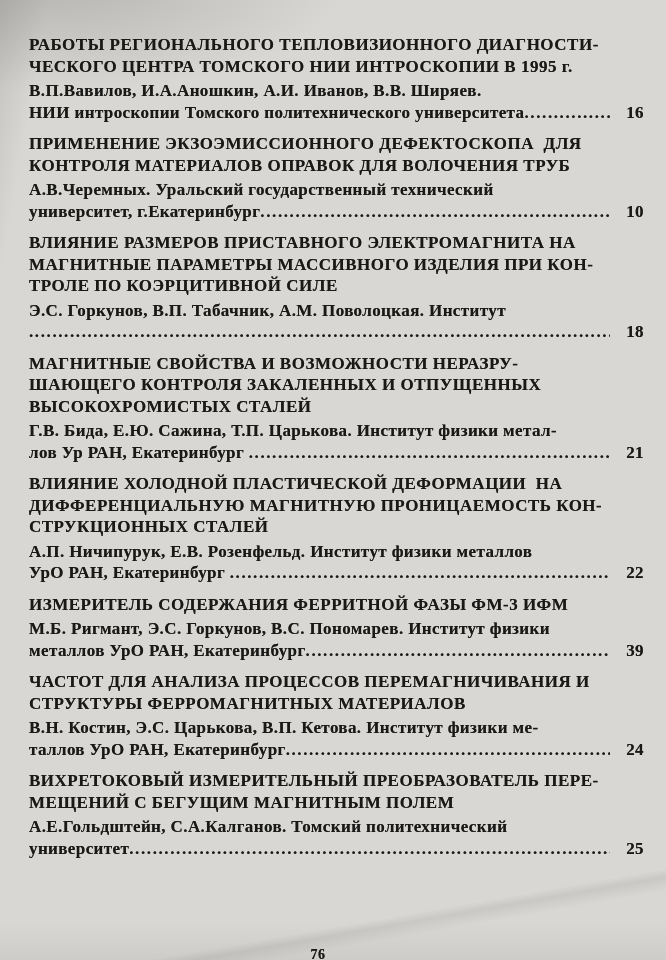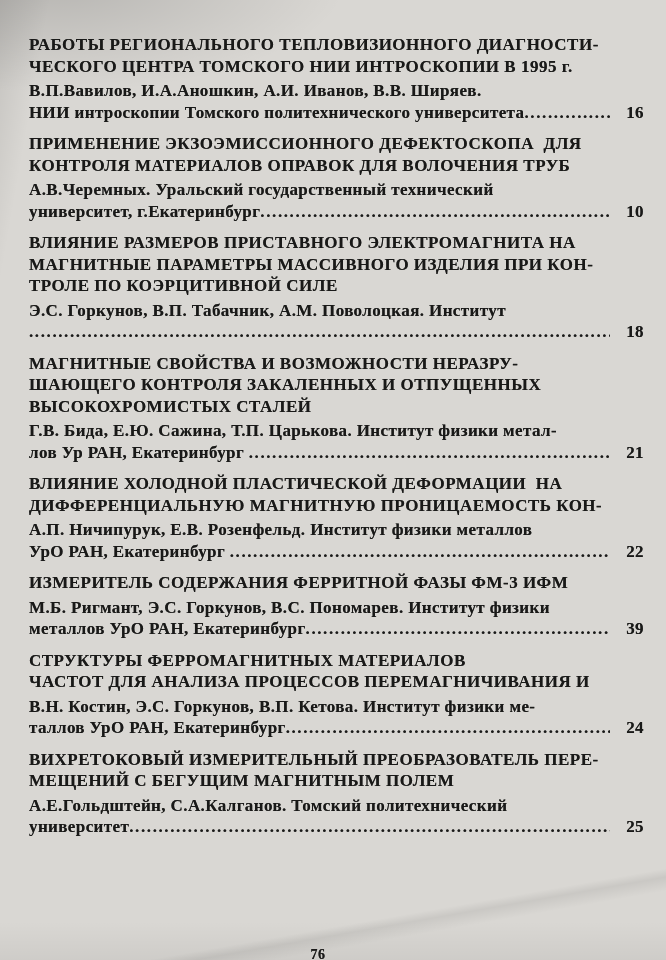--- a/index.html
+++ b/index.html
@@ -129,44 +129,45 @@
     <div class="authors">
           <div class="line">Г.В. Бида, Е.Ю. Сажина, Т.П. Царькова. Институт физики метал-</div>
           <div class="line last"><span class="txt">лов Ур РАН, Екатеринбург </span><span class="leader"></span><span class="pnum">21</span></div>
         </div>
   </div>
 
   <div class="entry">
     <div class="title">
           <div class="line">ВЛИЯНИЕ ХОЛОДНОЙ ПЛАСТИЧЕСКОЙ ДЕФОРМАЦИИ  НА</div>
           <div class="line">ДИФФЕРЕНЦИАЛЬНУЮ МАГНИТНУЮ ПРОНИЦАЕМОСТЬ КОН-</div>
+          <div class="line">СТРУКЦИОННЫХ СТАЛЕЙ</div>
         </div>
     <div class="authors">
           <div class="line">А.П. Ничипурук, Е.В. Розенфельд. Институт физики металлов</div>
           <div class="line last"><span class="txt">УрО РАН, Екатеринбург </span><span class="leader"></span><span class="pnum">22</span></div>
         </div>
   </div>
 
   <div class="entry">
     <div class="title">
           <div class="line">ИЗМЕРИТЕЛЬ СОДЕРЖАНИЯ ФЕРРИТНОЙ ФАЗЫ ФМ-3 ИФМ</div>
         </div>
     <div class="authors">
           <div class="line">М.Б. Ригмант, Э.С. Горкунов, В.С. Пономарев. Институт физики</div>
           <div class="line last"><span class="txt">металлов УрО РАН, Екатеринбург</span><span class="leader"></span><span class="pnum">39</span></div>
         </div>
   </div>
 
   <div class="entry">
     <div class="title">
+          <div class="line">ЧАСТОТ ДЛЯ АНАЛИЗА ПРОЦЕССОВ ПЕРЕМАГНИЧИВАНИЯ И</div>
           <div class="line">СТРУКТУРЫ ФЕРРОМАГНИТНЫХ МАТЕРИАЛОВ</div>
-          <div class="line">ЧАСТОТ ДЛЯ АНАЛИЗА ПРОЦЕССОВ ПЕРЕМАГНИЧИВАНИЯ И</div>
         </div>
     <div class="authors">
-          <div class="line">В.Н. Костин, Э.С. Горкунов, В.П. Кетова. Институт физики ме-</div>
+          <div class="line">В.Н. Костин, Э.С. Царькова, В.П. Кетова. Институт физики ме-</div>
           <div class="line last"><span class="txt">таллов УрО РАН, Екатеринбург</span><span class="leader"></span><span class="pnum">24</span></div>
         </div>
   </div>
 
   <div class="entry">
     <div class="title">
           <div class="line">ВИХРЕТОКОВЫЙ ИЗМЕРИТЕЛЬНЫЙ ПРЕОБРАЗОВАТЕЛЬ ПЕРЕ-</div>
           <div class="line">МЕЩЕНИЙ С БЕГУЩИМ МАГНИТНЫМ ПОЛЕМ</div>
         </div>
     <div class="authors">

